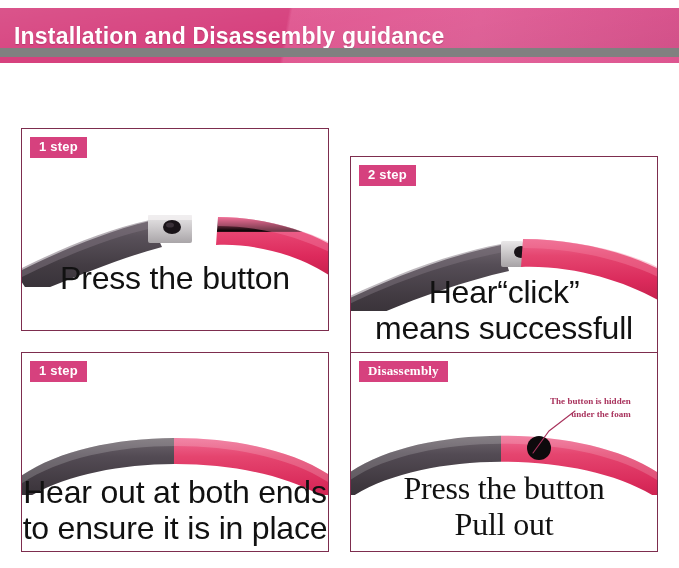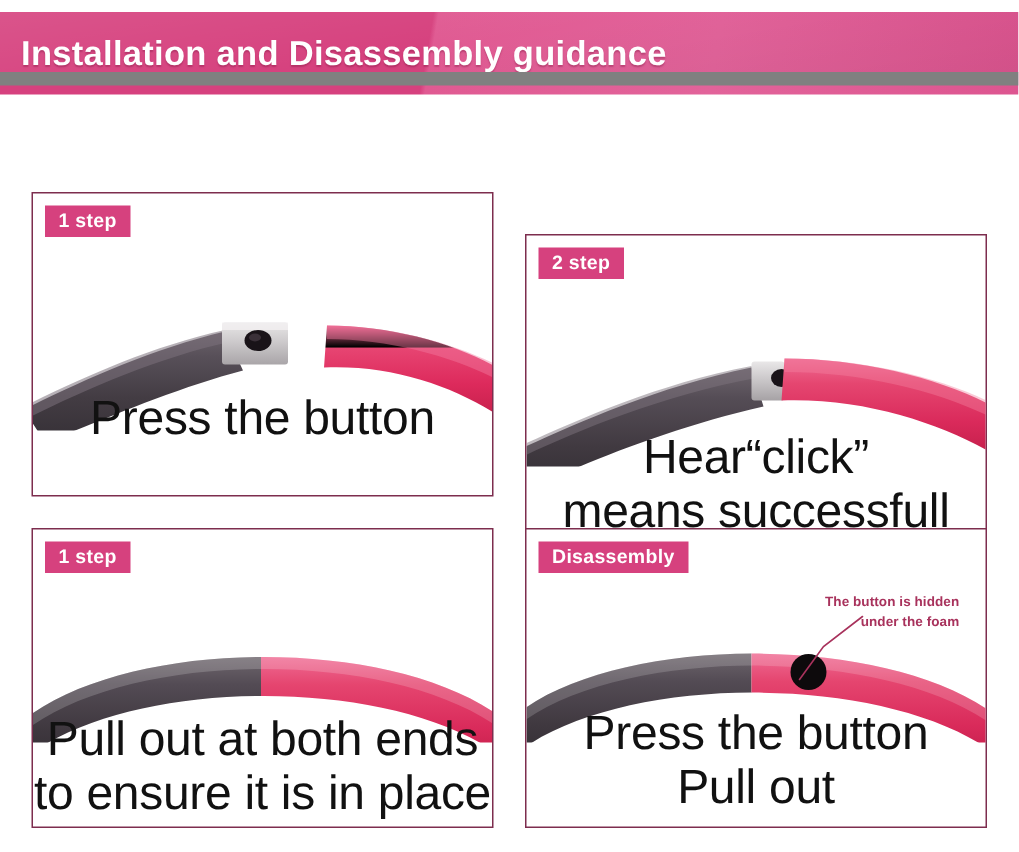--- a/index.html
+++ b/index.html
@@ -67,21 +67,21 @@
   .panel {
     position: absolute;
     border: 1.5px solid #7d2d4e;
     background: #ffffff;
     overflow: hidden;
     box-sizing: border-box;
   }
   .panel-tl { left: 0px;   top: 0px;   width: 308px; height: 203px; }
   .panel-tr { left: 329px; top: 0px;   width: 308px; height: 203px; margin-top: 28px; }
   .panel-bl { left: 0px;   top: 224px; width: 308px; height: 200px; }
-  .panel-br { left: 329px; top: 224px; width: 308px; height: 200px; }
+  .panel-br { left: 329px; top: 224px; width: 308px; height: 200px; font-family: Liberation Serif, serif; }
 
   
   .badge {
     position: absolute;
     left: 8px;
     top: 8px;
     background: #d6417e;
     color: #ffffff;
     font-size: 13px;
     font-weight: bold;
@@ -206,21 +206,21 @@
         <path d="M -8 98 C 28 82, 82 56, 150 43 L 153 51 C 88 63, 30 88, -4 104 Z" fill="#7d737e" opacity="0.5"></path>
 
         <rect x="150" y="40" width="22" height="26" rx="2" fill="url(#g2metal)"></rect>
         <ellipse cx="170" cy="51" rx="7" ry="6" fill="#191318"></ellipse>
 
         <path d="M 172 38 C 228 38, 286 54, 318 74 L 312 102 C 278 82, 226 64, 170 66 Z" fill="url(#g2pink)"></path>
         <path d="M 172 38 C 228 38, 286 53, 318 72 L 315 80 C 282 62, 228 47, 172 47 Z" fill="#f3809f" opacity="0.42"></path>
       </svg>
     </div>
 
-    <div class="caption" style="top:130px;">Hear“click”
+    <div class="caption" style="top:118px;">Hear“click”
 means successfull</div>
   </div>
 
   <div class="panel panel-bl">
     <div class="badge">1 step</div>
 
     <div class="tube-wrap" style="top:52px;">
       <svg class="tube-svg" width="308" height="90" viewBox="0 0 308 90">
         <defs>
           <linearGradient id="g3gray" x1="0" y1="0" x2="0" y2="1">
@@ -245,21 +245,21 @@
 
         <g>
           <path id="arc3" d="M -10 78 C 60 18, 248 18, 318 78 L 318 104 C 248 44, 60 44, -10 104 Z" fill="url(#g3gray)" clip-path="url(#c3left)"></path>
           <path d="M -10 78 C 60 18, 248 18, 318 78 L 318 104 C 248 44, 60 44, -10 104 Z" fill="url(#g3pink)" clip-path="url(#c3right)"></path>
 
           <path d="M -10 78 C 60 18, 248 18, 318 78 L 318 86 C 248 26, 60 26, -10 86 Z" fill="#ffffff" opacity="0.18"></path>
         </g>
       </svg>
     </div>
 
-    <div class="caption" style="top:122px;">Pull out at both ends
+    <div class="caption" style="top:122px;">Hear out at both ends
 to ensure it is in place</div>
   </div>
 
   <div class="panel panel-br">
     <div class="badge">Disassembly</div>
 
     <div class="tube-wrap" style="top:52px;">
       <svg class="tube-svg" width="308" height="90" viewBox="0 0 308 90">
         <defs>
           <linearGradient id="g4gray" x1="0" y1="0" x2="0" y2="1">

